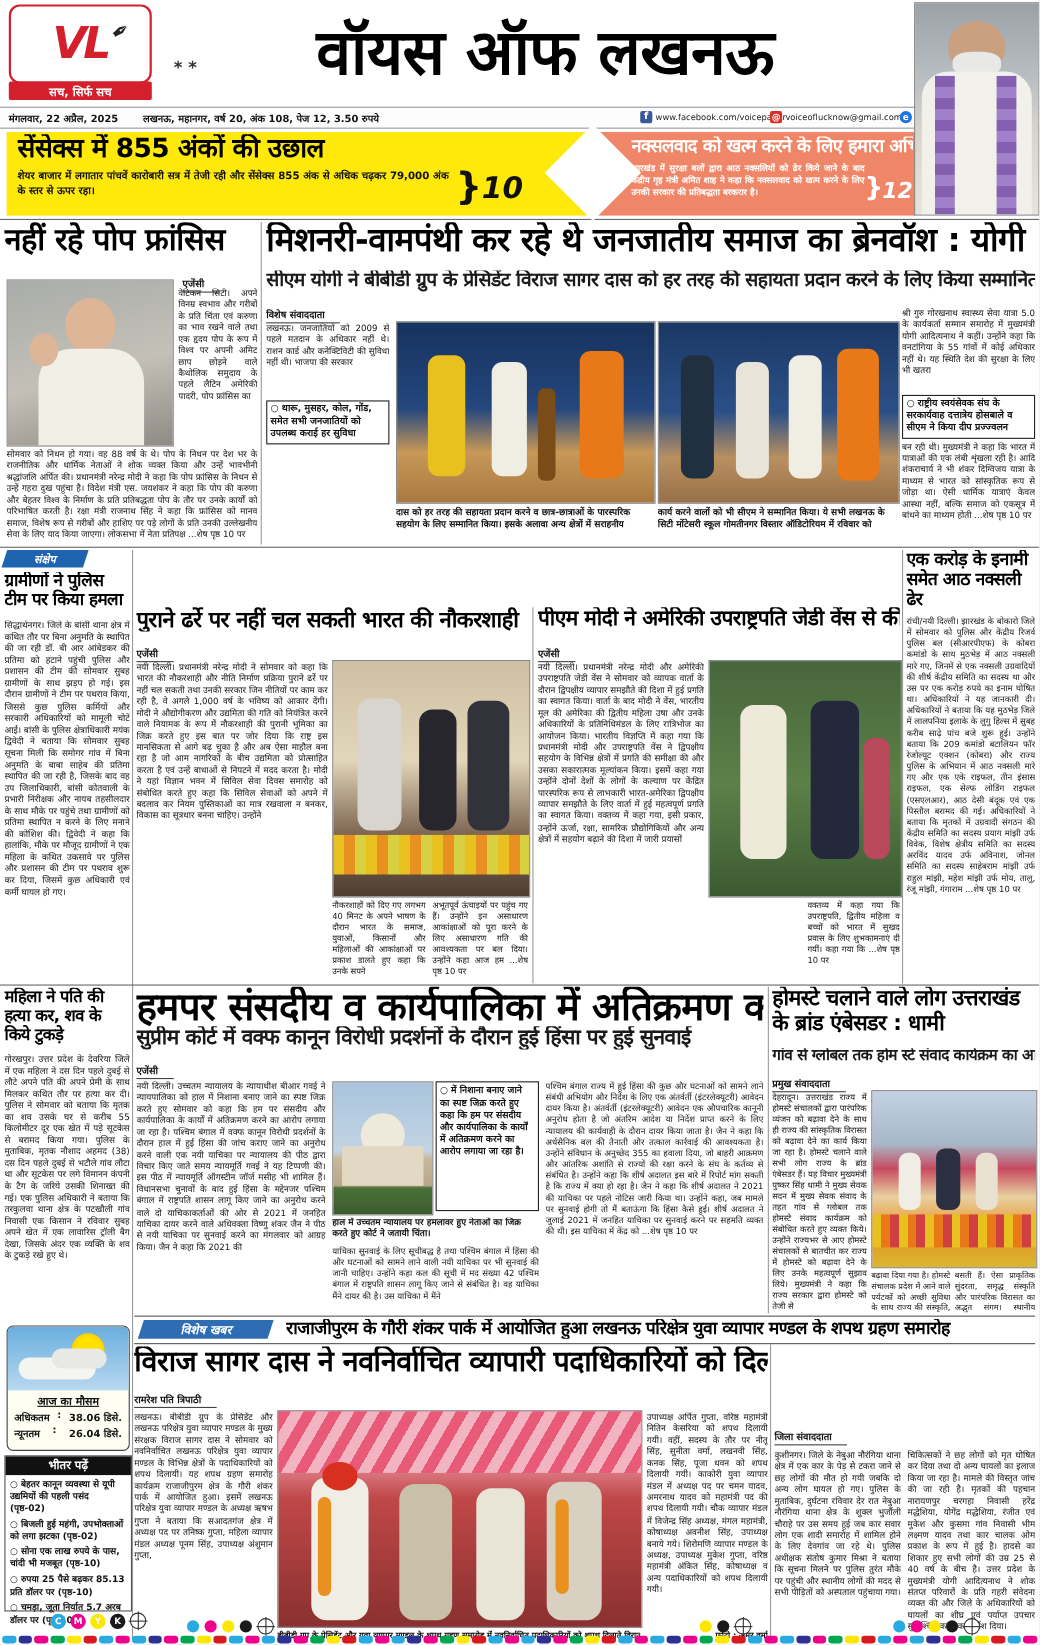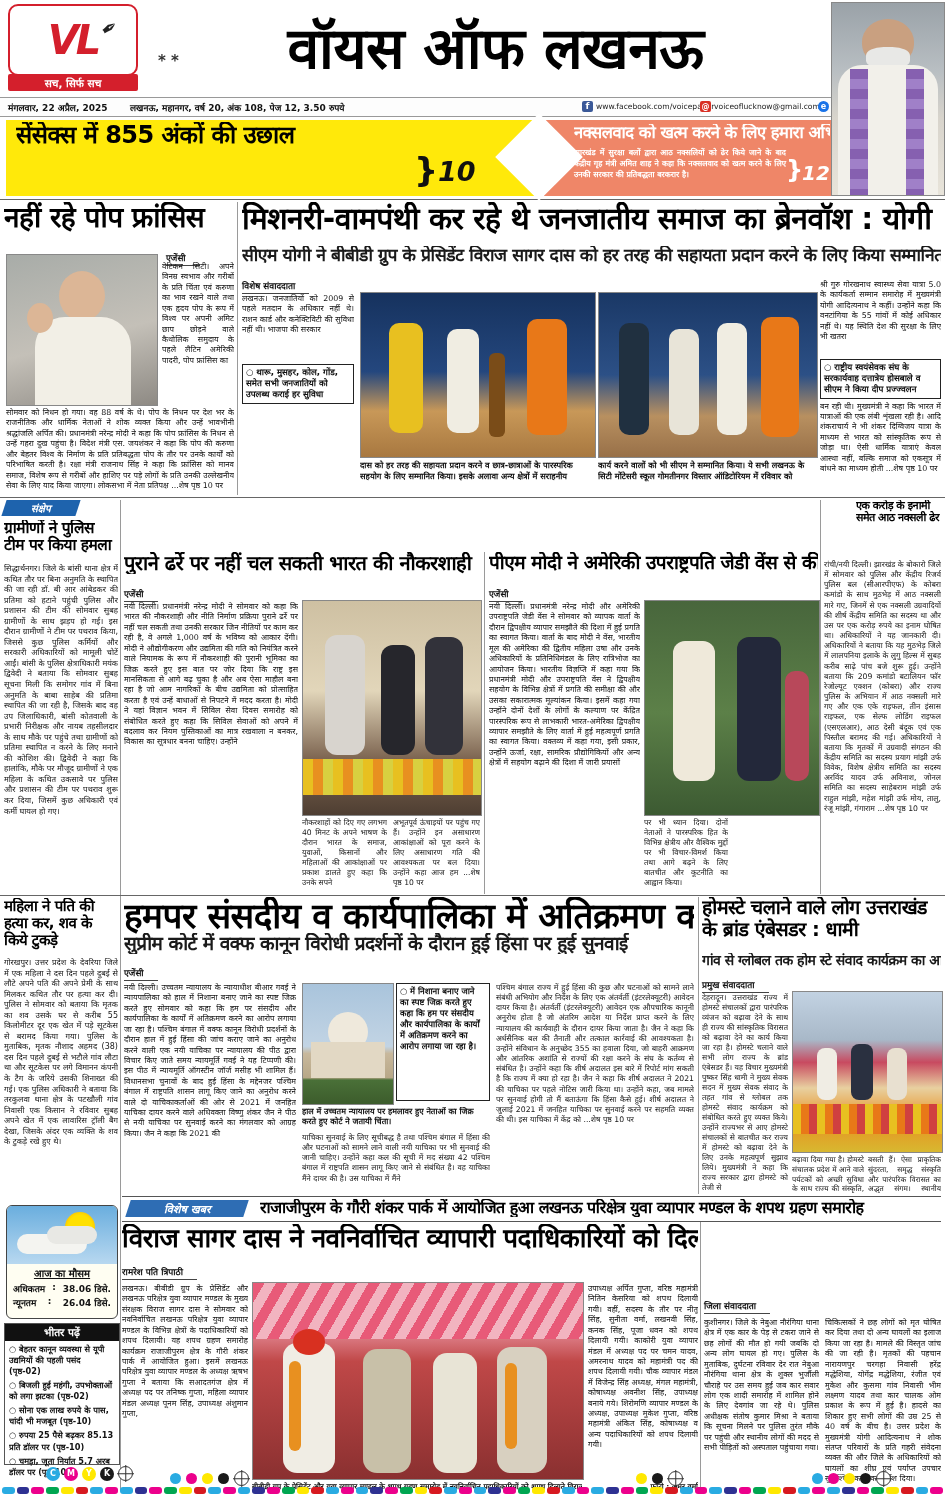--- a/index.html
+++ b/index.html
@@ -62,20 +62,21 @@
       <div class="abs" style="left:30px;top:16px;width:52px;height:46px;border-radius:50% 50% 45% 45%;background:#c9a080;"></div>
       <div class="abs" style="left:34px;top:44px;width:44px;height:22px;border-radius:40%;background:#e8e8e6;"></div>
       <div class="abs" style="left:6px;top:62px;width:100px;height:130px;border-radius:24px 24px 0 0;background:#f2f0ea;"></div>
       <div class="abs" style="left:18px;top:66px;width:18px;height:126px;background:repeating-linear-gradient(180deg,#8660b0 0 10px,#a080c8 10px 20px);"></div>
       <div class="abs" style="left:74px;top:66px;width:18px;height:126px;background:repeating-linear-gradient(180deg,#8660b0 0 10px,#a080c8 10px 20px);"></div>
     </div>
   </div>
 
   <div class="abs" style="left:6px;top:120px;width:536px;height:76px;background:#ffe90a;">
     <div class="hl" style="position:absolute;left:10px;top:2px;width:440px;font-size:24px;white-space:nowrap;">सेंसेक्स में 855 अंकों की उछाल</div>
+    <div style="position:absolute;left:10px;top:34px;width:392px;font-size:9.3px;font-weight:bold;line-height:1.45;text-align:justify;">शेयर बाजार में लगातार पांचवें कारोबारी सत्र में तेजी रही और सेंसेक्स 855 अंक से अधिक चढ़कर 79,000 अंक के स्तर से ऊपर रहा।</div>
     <span style="position:absolute;left:408px;top:30px;font-size:34px;font-weight:bold;">}</span>
     <span style="position:absolute;left:432px;top:36px;font-size:27px;font-weight:bold;font-style:italic;">10</span>
   </div>
   <div class="abs" style="left:508px;top:126px;width:62px;height:62px;background:#fff;transform:rotate(45deg);z-index:2;"></div>
   <div class="abs" style="left:544px;top:120px;width:288px;height:76px;background:#ef8668;z-index:1;">
     <div class="hl" style="position:absolute;left:30px;top:4px;width:256px;font-size:16.5px;color:#fff;white-space:nowrap;">नक्सलवाद को खत्म करने के लिए हमारा अभियान जारी</div>
     <div style="position:absolute;left:30px;top:28px;width:212px;font-size:7.8px;font-weight:bold;line-height:1.4;color:#fff;text-align:justify;">झारखंड में सुरक्षा बलों द्वारा आठ नक्सलियों को ढेर किये जाने के बाद केंद्रीय गृह मंत्री अमित शाह ने कहा कि नक्सलवाद को खत्म करने के लिए उनकी सरकार की प्रतिबद्धता बरकरार है।</div>
     <span style="position:absolute;left:242px;top:36px;font-size:24px;font-weight:bold;color:#fff;">}</span>
     <span style="position:absolute;left:258px;top:41px;font-size:20px;font-weight:bold;font-style:italic;color:#fff;">12</span>
   </div>
@@ -154,27 +155,27 @@
 
     <div class="abs" style="left:365px;top:52px;width:329px;height:342px;">
       <div class="hl" style="font-size:19px;white-space:nowrap;width:329px;">पीएम मोदी ने अमेरिकी उपराष्ट्रपति जेडी वेंस से की वार्ता</div>
       <div class="abs" style="left:0;top:30px;"><span class="byline">एजेंसी</span></div>
       <div class="bt" style="position:absolute;left:0;top:50px;width:151px;height:290px;">नयी दिल्ली। प्रधानमंत्री नरेन्द्र मोदी और अमेरिकी उपराष्ट्रपति जेडी वेंस ने सोमवार को व्यापक वार्ता के दौरान द्विपक्षीय व्यापार समझौते की दिशा में हुई प्रगति का स्वागत किया। वार्ता के बाद मोदी ने वेंस, भारतीय मूल की अमेरिका की द्वितीय महिला उषा और उनके अधिकारियों के प्रतिनिधिमंडल के लिए रात्रिभोज का आयोजन किया। भारतीय विज्ञप्ति में कहा गया कि प्रधानमंत्री मोदी और उपराष्ट्रपति वेंस ने द्विपक्षीय सहयोग के विभिन्न क्षेत्रों में प्रगति की समीक्षा की और उसका सकारात्मक मूल्यांकन किया। इसमें कहा गया उन्होंने दोनों देशों के लोगों के कल्याण पर केंद्रित पारस्परिक रूप से लाभकारी भारत-अमेरिका द्विपक्षीय व्यापार समझौते के लिए वार्ता में हुई महत्वपूर्ण प्रगति का स्वागत किया। वक्तव्य में कहा गया, इसी प्रकार, उन्होंने ऊर्जा, रक्षा, सामरिक प्रौद्योगिकियों और अन्य क्षेत्रों में सहयोग बढ़ाने की दिशा में जारी प्रयासों</div>
       <div class="photo" style="left:155px;top:48px;width:174px;height:214px;background:linear-gradient(180deg,#48663c,#5c8048 52%,#3c5a32);">
         <div class="abs" style="left:28px;top:40px;width:42px;height:140px;border-radius:12px;background:#efe9da;"></div>
         <div class="abs" style="left:92px;top:36px;width:44px;height:144px;border-radius:12px;background:#23283a;"></div>
         <div class="abs" style="left:140px;top:70px;width:24px;height:110px;border-radius:10px;background:#b8485a;"></div>
       </div>
-      <div class="bt" style="position:absolute;left:155px;top:266px;width:84px;height:74px;font-size:7.6px;">पर भी ध्यान दिया। दोनों नेताओं ने पारस्परिक हित के विभिन्न क्षेत्रीय और वैश्विक मुद्दों पर भी विचार-विमर्श किया तथा आगे बढ़ने के लिए बातचीत और कूटनीति का आह्वान किया।</div>
+      <div class="bt" style="position:absolute;left:245px;top:266px;width:84px;height:74px;font-size:7.6px;">वक्तव्य में कहा गया कि उपराष्ट्रपति, द्वितीय महिला व बच्चों को भारत में सुखद प्रवास के लिए शुभकामनाएं दी गयीं। कहा गया कि ...शेष पृष्ठ 10 पर</div>
     </div>
   </div>
   <div class="vr" style="left:820px;top:500px;height:394px;"></div>
 
   <div class="abs" style="left:824px;top:500px;width:117px;height:394px;">
-    <div class="hl" style="font-size:11px;height:56px;margin-left:32px;">एक करोड़ के इनामी समेत आठ नक्सली ढेर</div>
+    <div class="hl" style="font-size:16px;height:56px;">एक करोड़ के इनामी समेत आठ नक्सली ढेर</div>
     <div class="bt" style="position:absolute;top:60px;width:117px;height:332px;font-size:7.7px;">रांची/नयी दिल्ली। झारखंड के बोकारो जिले में सोमवार को पुलिस और केंद्रीय रिजर्व पुलिस बल (सीआरपीएफ) के कोबरा कमांडो के साथ मुठभेड़ में आठ नक्सली मारे गए, जिनमें से एक नक्सली उग्रवादियों की शीर्ष केंद्रीय समिति का सदस्य था और उस पर एक करोड़ रुपये का इनाम घोषित था। अधिकारियों ने यह जानकारी दी। अधिकारियों ने बताया कि यह मुठभेड़ जिले में लालपनिया इलाके के लुगु हिल्स में सुबह करीब साढ़े पांच बजे शुरू हुई। उन्होंने बताया कि 209 कमांडो बटालियन फॉर रेजोल्यूट एक्शन (कोबरा) और राज्य पुलिस के अभियान में आठ नक्सली मारे गए और एक एके राइफल, तीन इंसास राइफल, एक सेल्फ लोडिंग राइफल (एसएलआर), आठ देसी बंदूक एवं एक पिस्तौल बरामद की गई। अधिकारियों ने बताया कि मृतकों में उग्रवादी संगठन की केंद्रीय समिति का सदस्य प्रयाग मांझी उर्फ विवेक, विशेष क्षेत्रीय समिति का सदस्य अरविंद यादव उर्फ अविनाश, जोनल समिति का सदस्य साहेबराम मांझी उर्फ राहुल मांझी, महेश मांझी उर्फ मोय, तालु, रंजू मांझी, गंगाराम ...शेष पृष्ठ 10 पर</div>
   </div>
 
   <div class="hr" style="left:0;top:895px;width:945px;background:#666;"></div>
 
   <div class="abs" style="left:4px;top:898px;width:114px;height:292px;">
     <div class="hl" style="font-size:15px;height:56px;">महिला ने पति की हत्या कर, शव के किये टुकड़े</div>
     <div class="bt" style="position:absolute;top:60px;width:114px;height:230px;font-size:8px;">गोरखपुर। उत्तर प्रदेश के देवरिया जिले में एक महिला ने दस दिन पहले दुबई से लौटे अपने पति की अपने प्रेमी के साथ मिलकर कथित तौर पर हत्या कर दी। पुलिस ने सोमवार को बताया कि मृतक का शव उसके घर से करीब 55 किलोमीटर दूर एक खेत में पड़े सूटकेस से बरामद किया गया। पुलिस के मुताबिक, मृतक नौशाद अहमद (38) दस दिन पहले दुबई से भटौले गांव लौटा था और सूटकेस पर लगे विमानन कंपनी के टैग के जरिये उसकी शिनाख्त की गई। एक पुलिस अधिकारी ने बताया कि तरकुलवा थाना क्षेत्र के पटखौली गांव निवासी एक किसान ने रविवार सुबह अपने खेत में एक लावारिस ट्रॉली बैग देखा, जिसके अंदर एक व्यक्ति के शव के टुकड़े रखे हुए थे।</div>
   </div>
 

